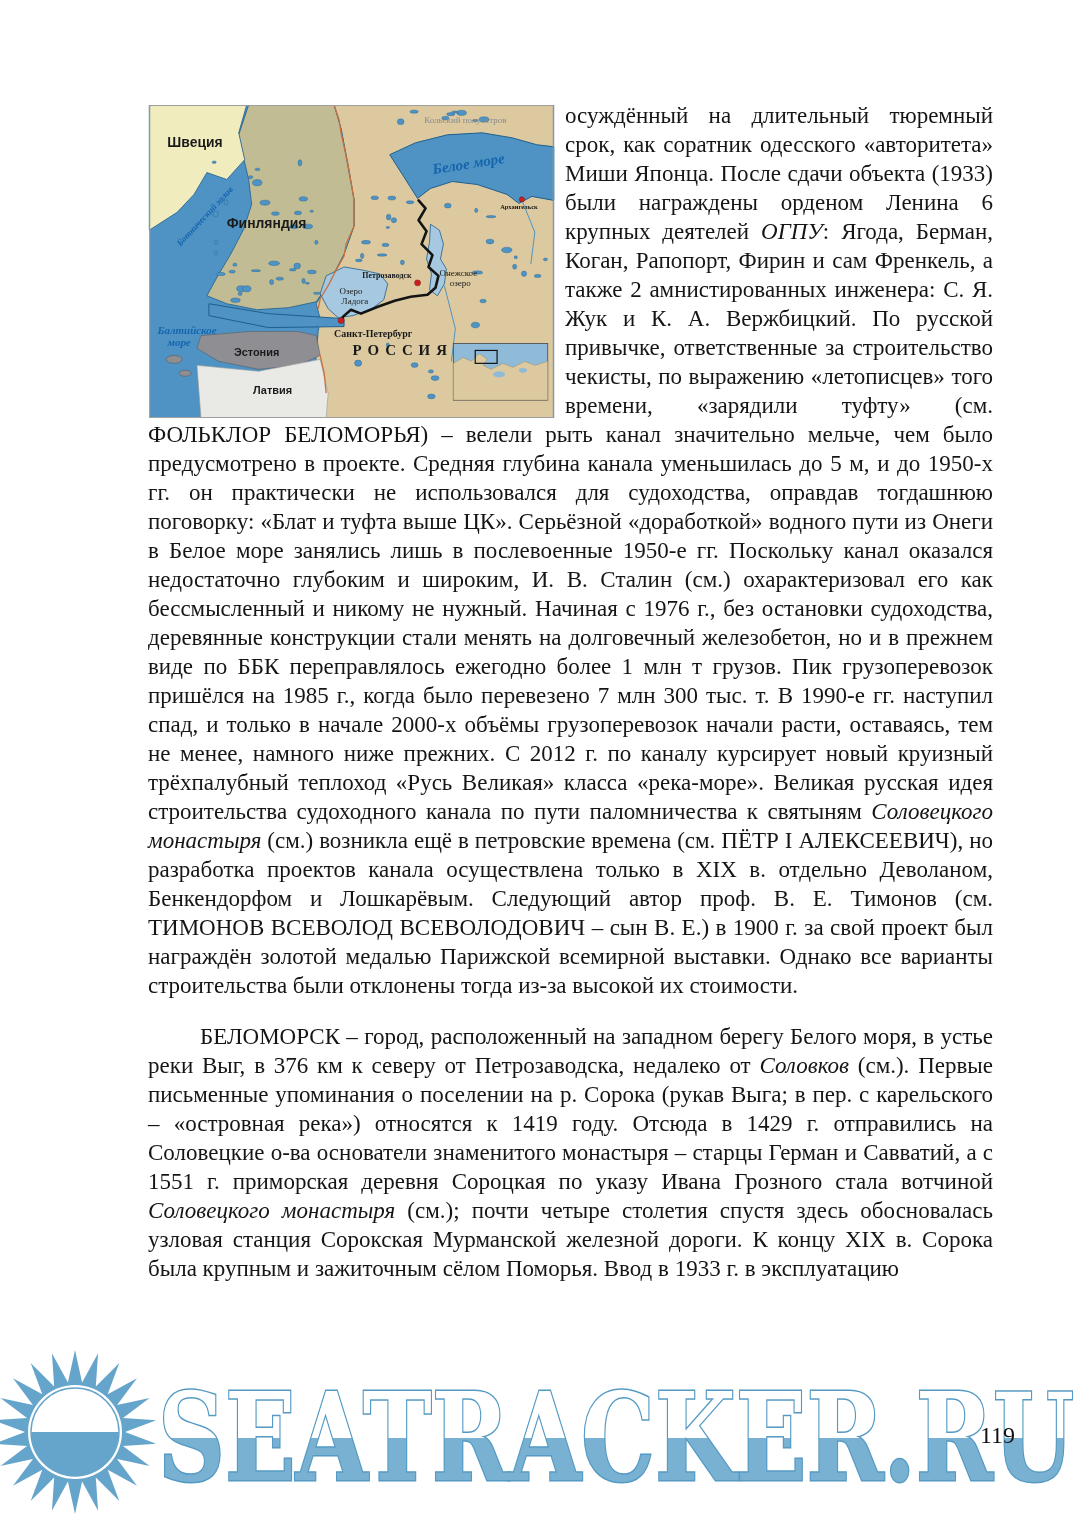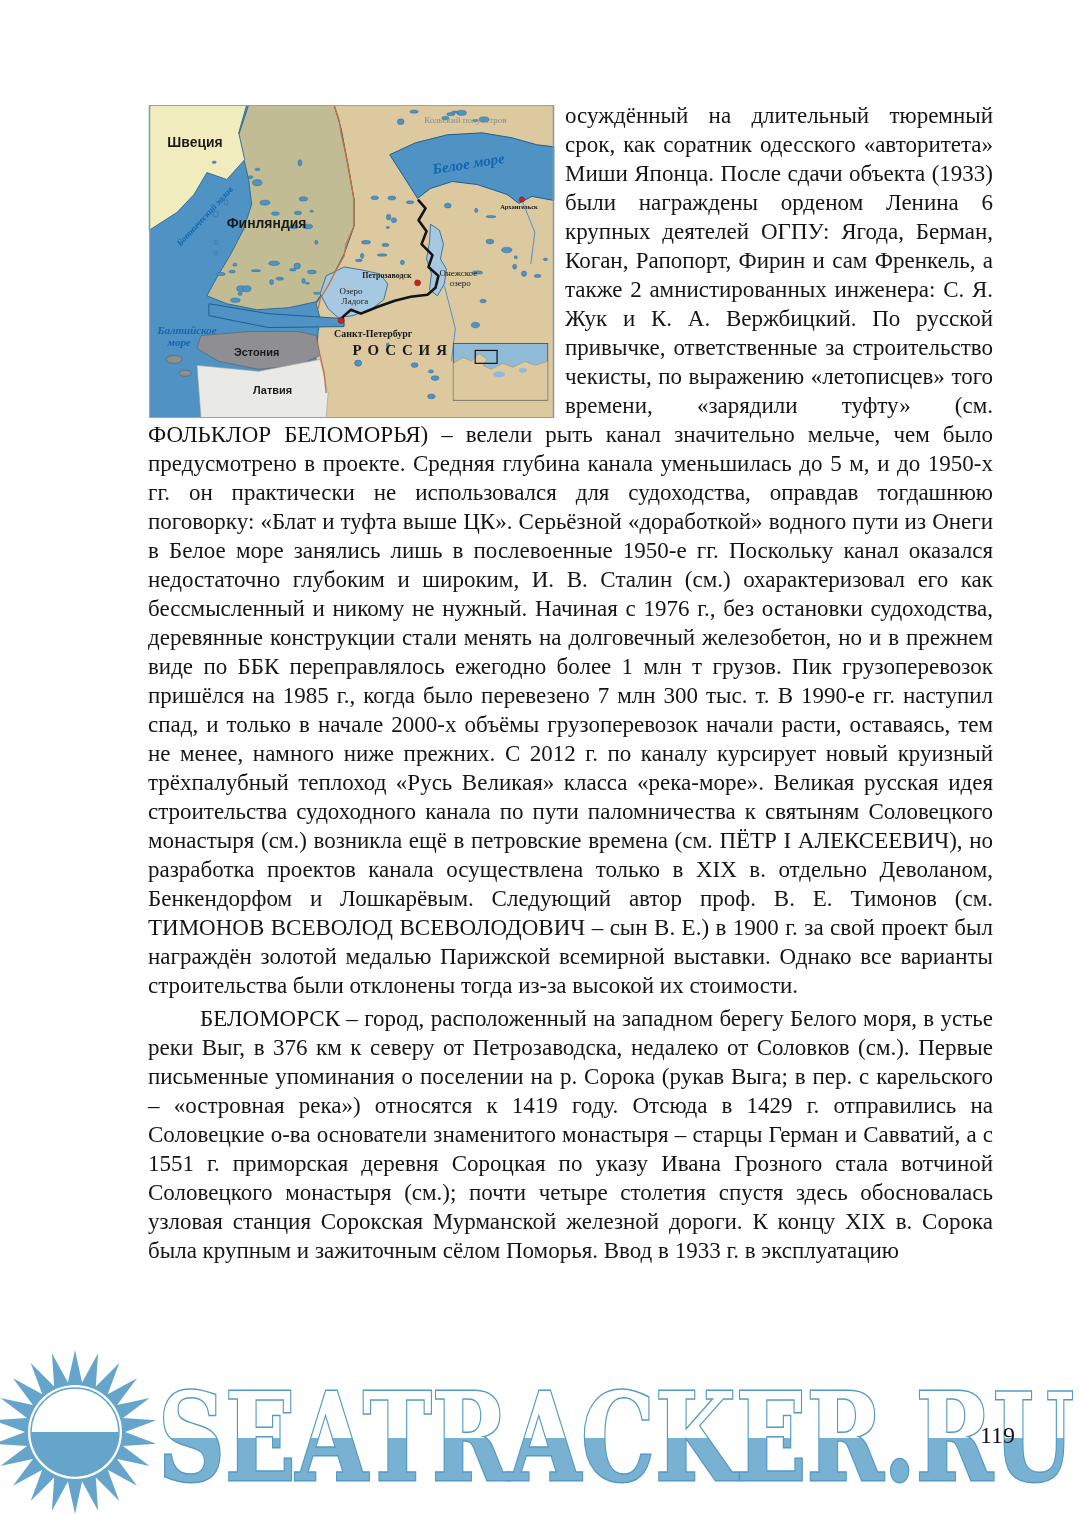--- a/index.html
+++ b/index.html
@@ -8,22 +8,22 @@
     --landEstonia:#8F8F93; --landLatvia:#E9E9E6;
     --border:#C8703F; --route:#141414; --cityDot:#CC2020;
     --seaLabel:#1565AE; --wm:#66A5CB; --ink:#151515;
   }
   html,body{margin:0;padding:0;background:#ffffff;}
   .page{position:relative;width:1080px;height:1515px;background:#fff;overflow:hidden;
         font-family:"Liberation Serif",serif;color:var(--ink);}
   .content{position:absolute;left:148px;top:101px;width:845px;}
   .para{margin:0;font-size:23px;line-height:29px;text-align:justify;}
   .para .b{font-weight:normal;}
-  .para .i{}
-  .p2{margin-top:4px;text-indent:52px;}
+  .para .i{font-style:italic;}
+  .p2{margin-top:22px;text-indent:52px;}
   figure.map{float:left;width:407px;height:313px;margin:4px 10px 0 0;padding:0;}
   figure.map svg{display:block;width:407px;height:313px;}
   
   .coast{stroke:var(--seaDeep);stroke-width:.8;}
   .ru{fill:var(--landRussia);} .fi{fill:var(--landFinland);} .se{fill:var(--landSweden);}
   .ee{fill:var(--landEstonia);stroke:#5c5c60;stroke-width:.6;}
   .lv{fill:var(--landLatvia);stroke:#9a9a98;stroke-width:.6;}
   .seaShape{fill:var(--sea);stroke:var(--seaDeep);stroke-width:1;}
   .bigLake{fill:var(--lake);stroke:var(--seaDeep);stroke-width:.8;}
   .lakelet{fill:var(--sea);stroke:var(--seaDeep);stroke-width:.4;}

